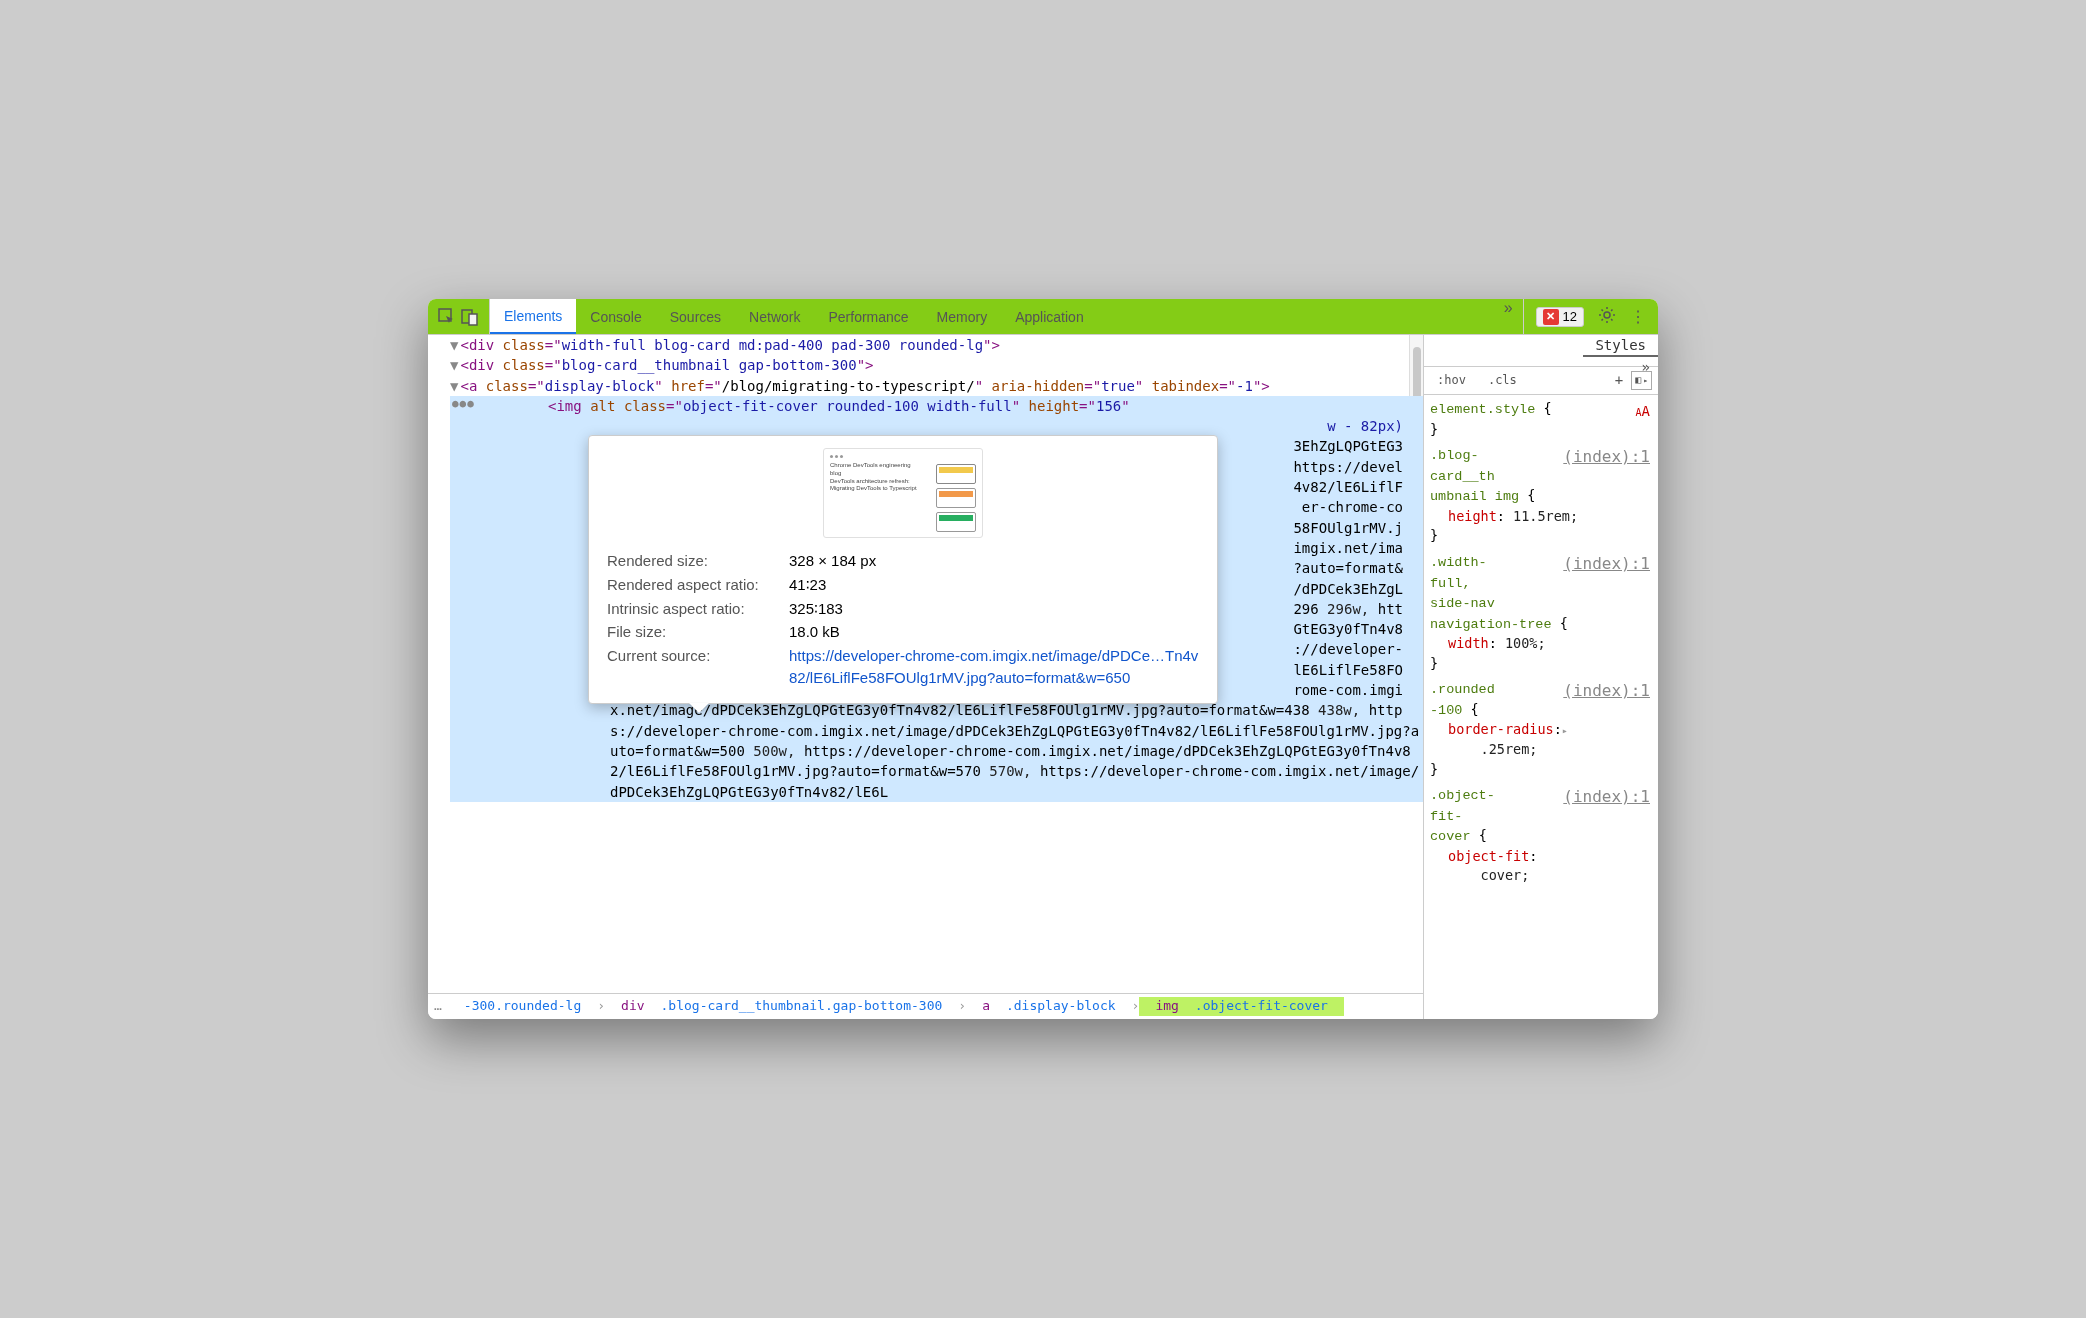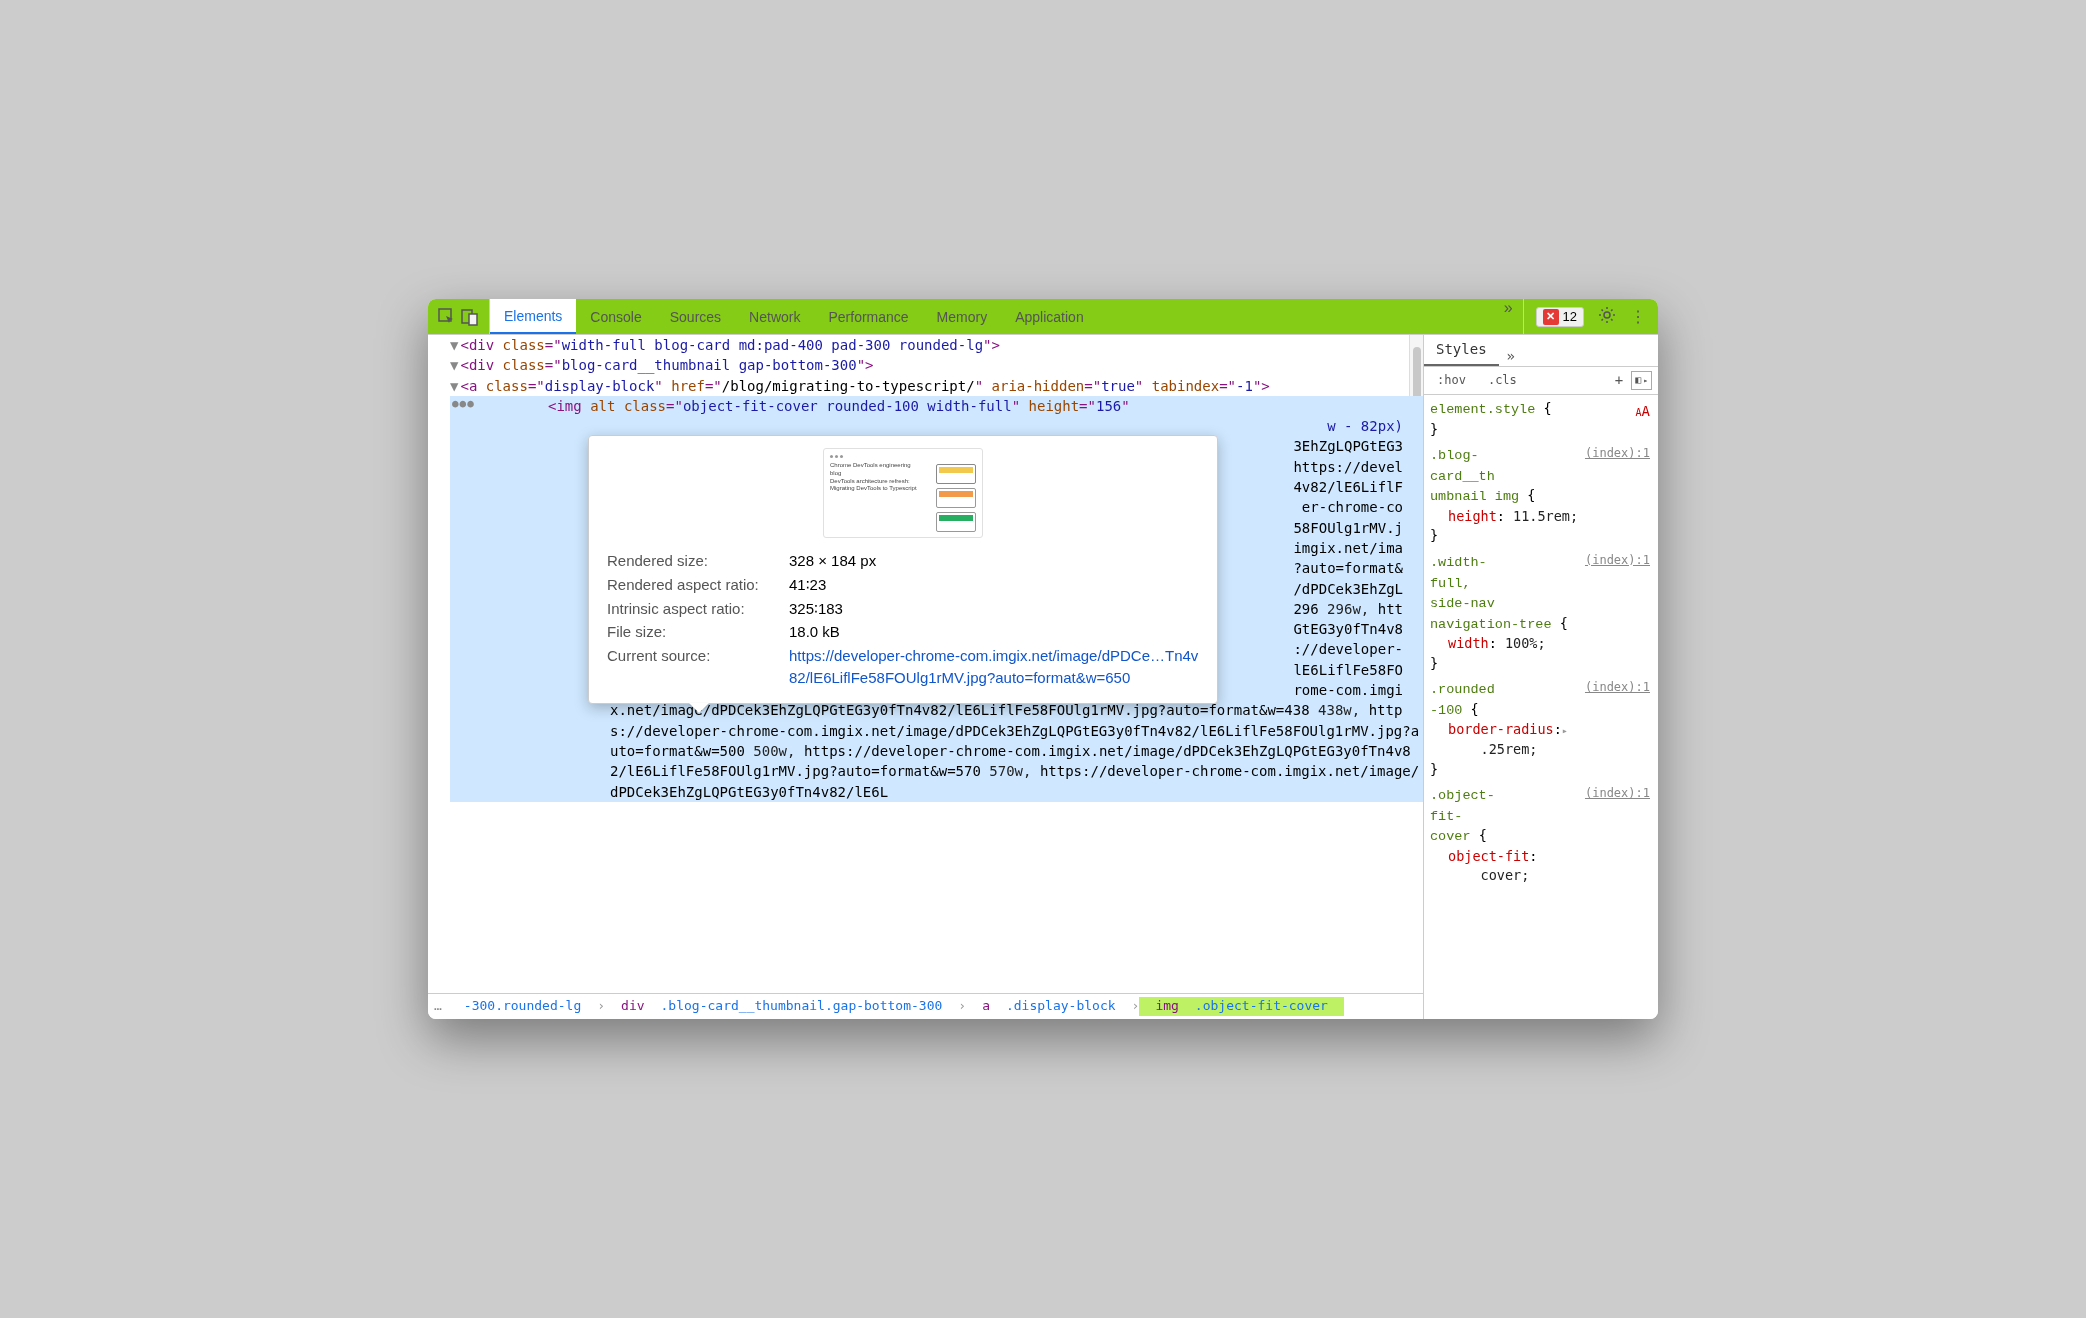--- a/index.html
+++ b/index.html
@@ -207,20 +207,21 @@
     border-left:1px solid #ccc;
     display:flex;
     flex-direction:column;
     background:#fff;
   }
   .sidebartabs {
     height:32px;
     border-bottom:1px solid #ccc;
     display:flex;
     align-items:flex-end;
+    flex-direction:column;
   }
   .sidebartabs .stab { padding:0 12px; font-size:14px; color:#333; height:100%;display:flex;align-items:center; }
   .sidebartabs .stab.active { border-bottom:2px solid #666; }
   .sidebartabs .chev { padding:0 8px; color:#555; }
   .filterbar {
     height:28px;
     border-bottom:1px solid #ccc;
     display:flex;
     align-items:center;
     font-family:"SF Mono",Menlo,monospace;
@@ -235,21 +236,21 @@
   .rules {
     flex:1;
     overflow:hidden;
     font-family:"SF Mono",Menlo,monospace;
     font-size:13.5px;
     padding:4px 0 0 6px;
     position:relative;
   }
   .rule { margin-bottom:6px; }
   .rule .selc { color:#4d7c0f;font-family:Liberation Mono, monospace; }
-  .rule .src { float:right; color:#888; text-decoration:underline; font-size:12px; padding-right:8px;}
+  .rule .src { float:right; color:#888; text-decoration:underline; font-size:16px; padding-right:8px;}
   .rule .body { padding-left:18px; }
   .rule .prop { color:#c80000; }
   .rule .pval { color:#222; }
   .rule .tri::before { content:"▸"; color:#999; margin-right:4px; font-size:10px; }
   .aA {
     position:absolute; right:8px; top:6px;
     font-size:14px; color:#c80000;
   }
   .scrollstub {
     position:absolute; right:0; top:0; width:14px; height:210px;

